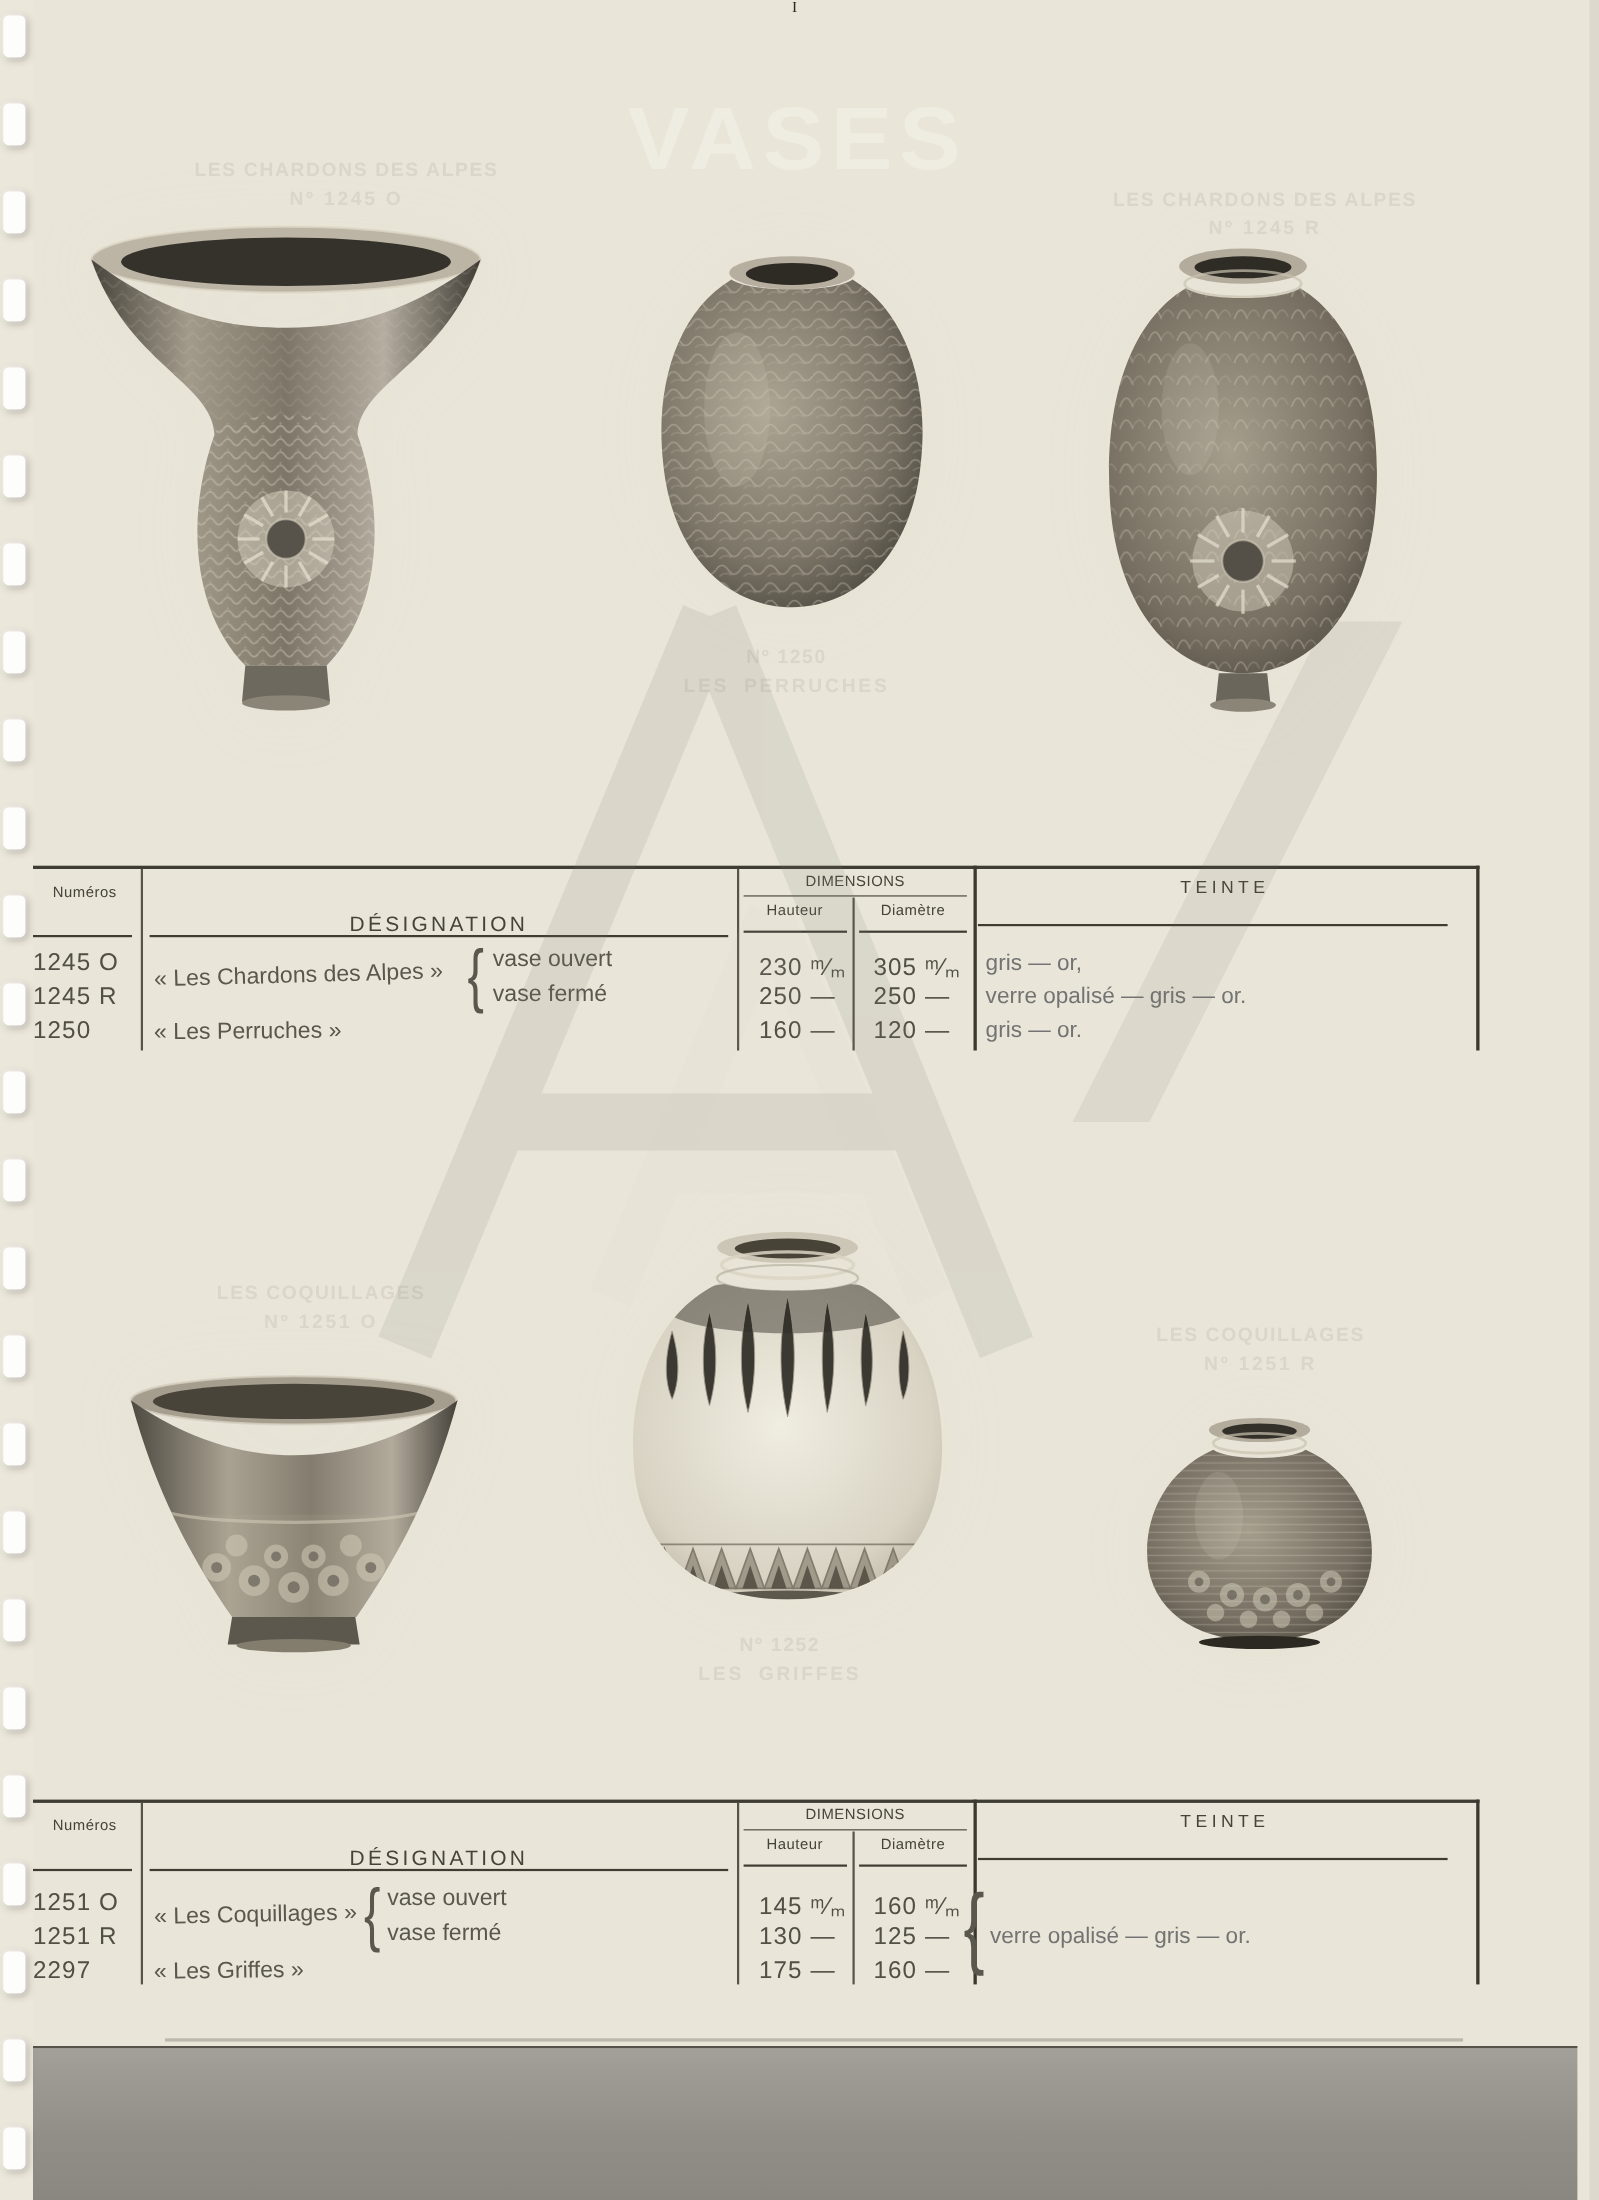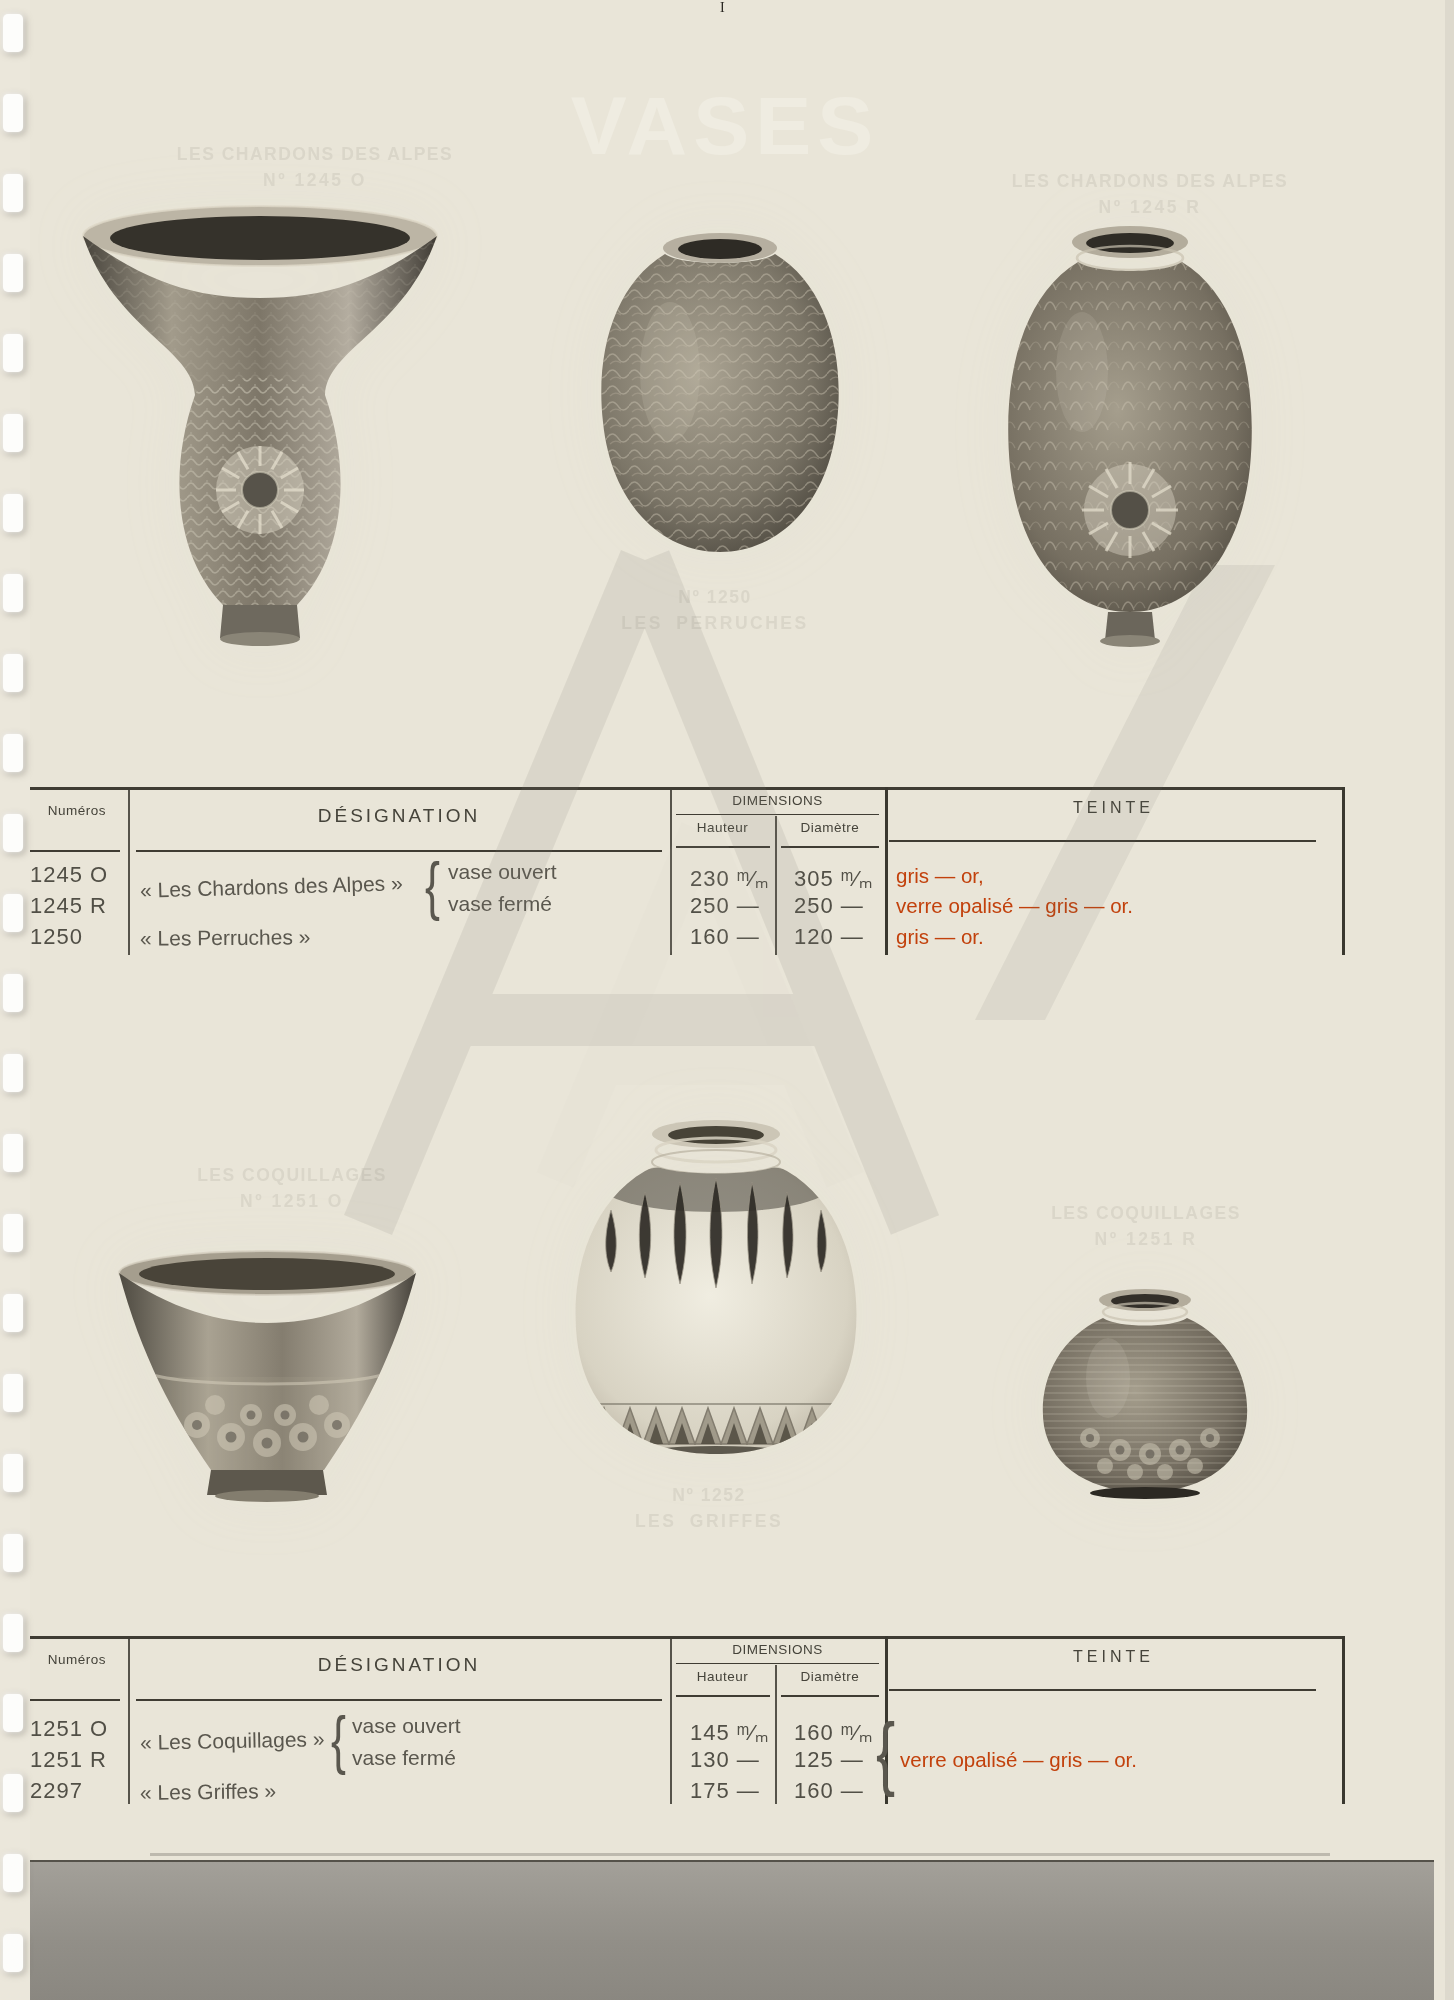--- a/index.html
+++ b/index.html
@@ -26,25 +26,25 @@
   .vase svg{width:100%;height:100%;display:block;filter:drop-shadow(0 0 28px rgba(220,214,198,0.10));}
   
   .tbl{position:absolute;left:24px;width:1321px;color:#504e45;z-index:2;}
   .t1{top:787px;height:215px;}
   .t2{top:1636px;height:180px;}
   .rule{position:absolute;background:#3f3c33;}
   .vline{position:absolute;background:#56534a;width:1.5px;}
   .vheavy{position:absolute;background:#3a382f;width:3px;}
   .hd{position:absolute;text-align:center;color:#45433a;white-space:nowrap;}
   .hd-small{font-size:13.5px;letter-spacing:.5px;}
-  .hd-des{font-size:19px;letter-spacing:3px;}
+  .hd-des{font-size:19px;letter-spacing:3px;margin-top:25px;}
   .hd-tei{font-size:16px;letter-spacing:4px;}
   .val{position:absolute;font-size:22px;letter-spacing:1px;white-space:nowrap;color:#514f46;}
   .des{position:absolute;font-size:21px;white-space:nowrap;color:#5a574e;}
-  .tei{position:absolute;font-size:20.5px;white-space:nowrap;color:#c2410c;}
+  .tei{position:absolute;font-size:20.5px;white-space:nowrap;color:#737373;}
   .brace{position:absolute;font-size:64px;line-height:66px;font-weight:300;color:#5a574e;
          transform:scaleX(.7);transform-origin:left center;}
   .brace2{font-size:82px;line-height:84px;}
   .nota{position:absolute;font-size:15px;letter-spacing:.3px;word-spacing:2px;color:#4c4a41;white-space:nowrap;}
   
   .topmark{position:absolute;left:720px;top:0px;font-family:"Liberation Serif",serif;
            font-size:14px;color:#2a2822;z-index:3;}
   .graybar{position:absolute;left:28px;top:1860px;width:1406px;height:140px;z-index:5;
            background:linear-gradient(180deg,#a3a099 0%,#928f88 55%,#8a8780 100%);
            border-top:2px solid #55524a;}

